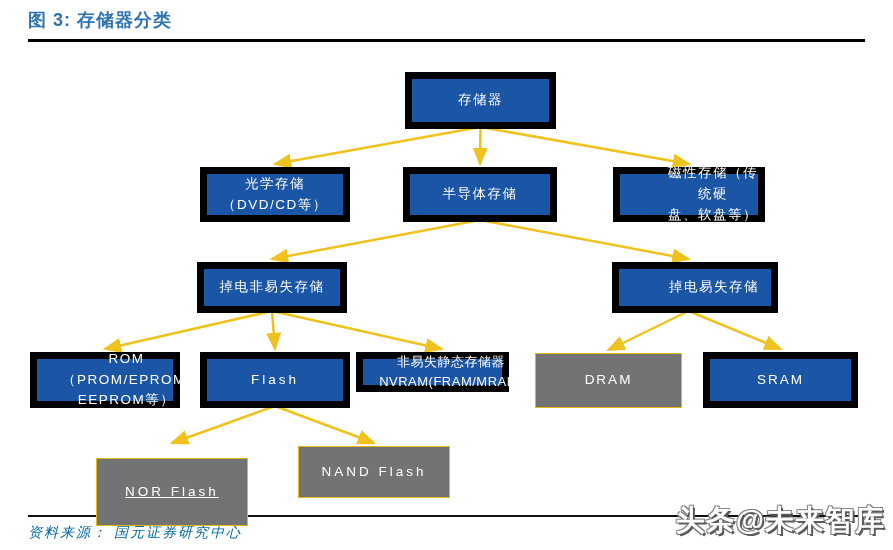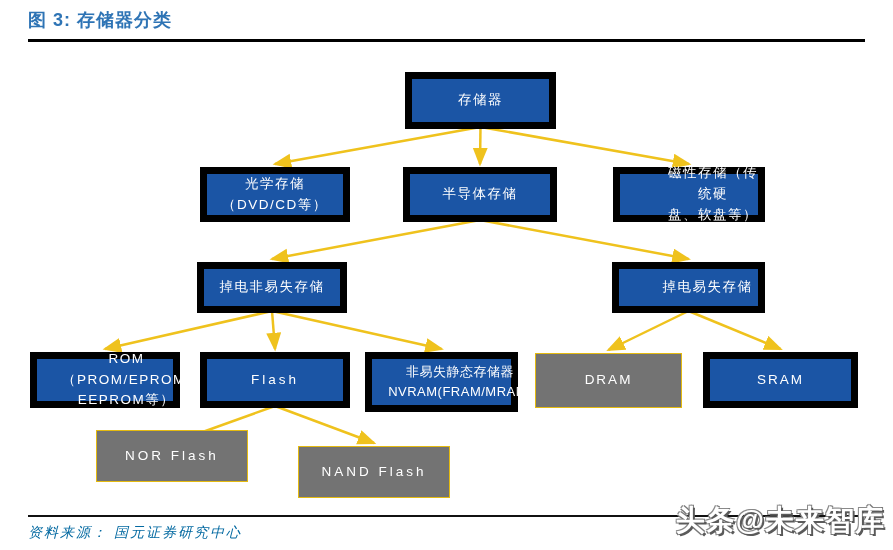--- a/index.html
+++ b/index.html
@@ -31,27 +31,27 @@
     white-space:pre-line;box-sizing:border-box;
   }
   .node.blue{background:#1B55A5;border:7px solid #000000;}
   .node.yellow{background:#737373;border:1px solid #E4BA10;}
   
   #n-storage      {left:405px;top:72px;width:151px;height:57px;}
   #n-optical      {left:200px;top:167px;width:150px;height:55px;}
   #n-semiconductor{left:403px;top:167px;width:154px;height:55px;}
   #n-magnetic     {left:613px;top:167px;width:152px;height:55px;padding-left:48px;}
   #n-nonvolatile  {left:197px;top:262px;width:150px;height:51px;}
-  #n-volatile     {left:612px;top:262px;width:153px;height:51px;padding-left:38px;}
+  #n-volatile     {left:612px;top:262px;width:166px;height:51px;padding-left:38px;}
   #n-rom          {left:30px; top:352px;width:150px;height:56px;padding-left:43px;}
   #n-flash        {left:200px;top:352px;width:150px;height:56px;letter-spacing:3px;}
-  #n-nvram        {left:365px;top:352px;width:153px;height:60px;font-size:13px;letter-spacing:0.5px;padding-left:37px;}
+  #n-nvram        {left:356px;top:352px;width:153px;height:40px;font-size:13px;letter-spacing:0.5px;padding-left:37px;}
   #n-dram         {left:535px;top:353px;width:147px;height:55px;letter-spacing:2px;}
   #n-sram         {left:703px;top:352px;width:155px;height:56px;letter-spacing:2px;}
-  #n-nor_flash    {left:96px; top:430px;width:152px;height:52px;letter-spacing:3px;}
+  #n-nor_flash    {left:96px; top:458px;width:152px;height:68px;letter-spacing:3px;text-decoration:underline;}
   #n-nand_flash   {left:298px;top:446px;width:152px;height:52px;letter-spacing:3px;}
 </style>
 </head>
 <body>
 
 <div id="page">
 
   <div class="fig-title">图 3: 存储器分类</div>
   <div class="rule-top"></div>
 

